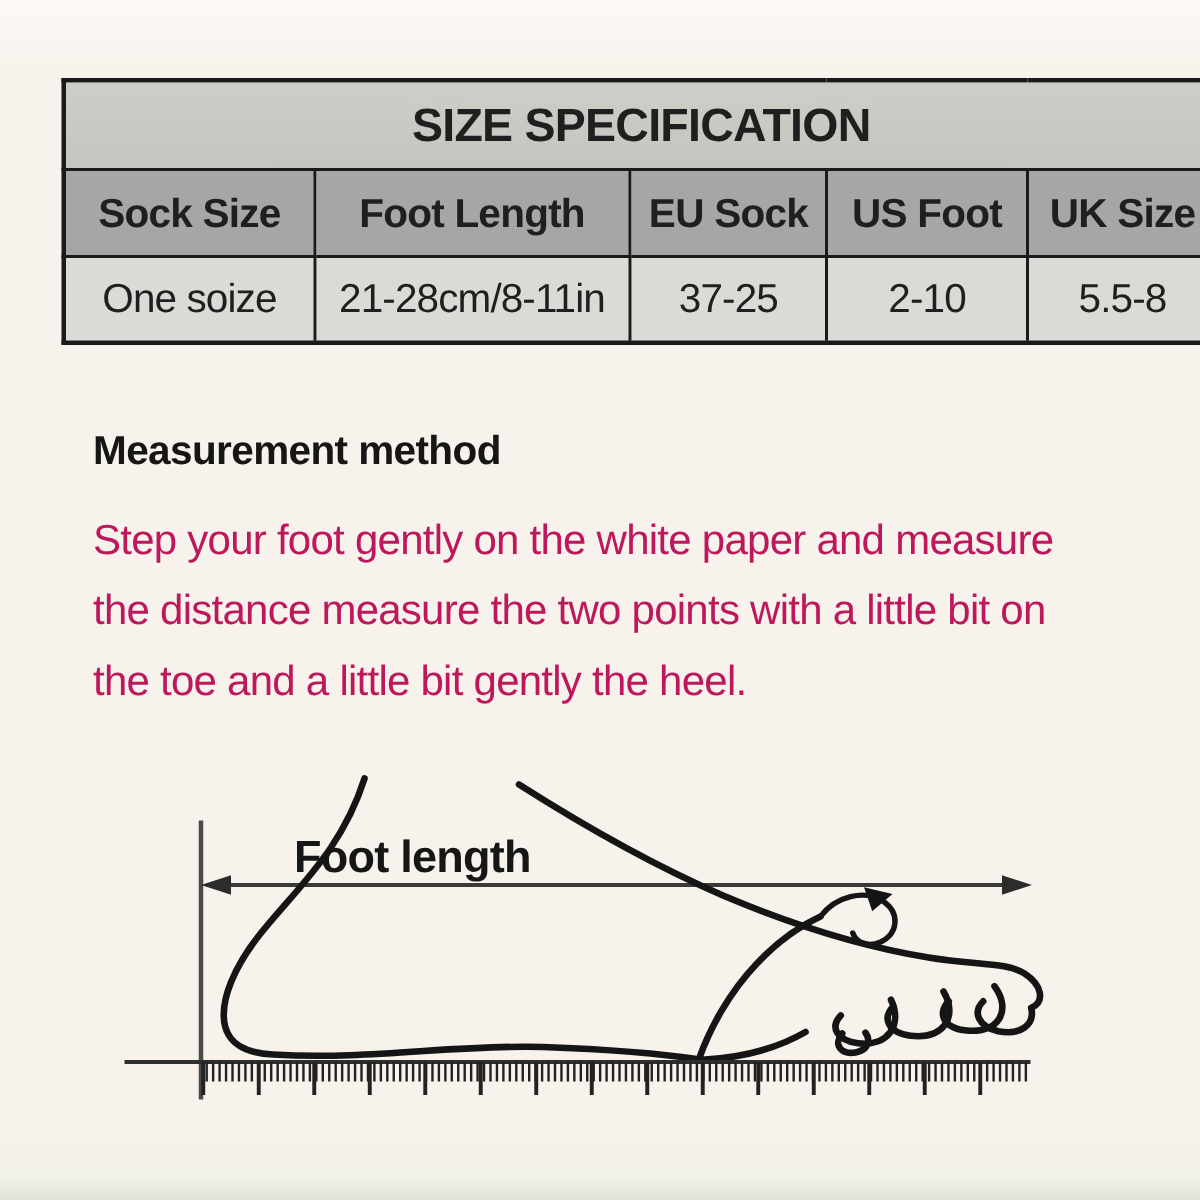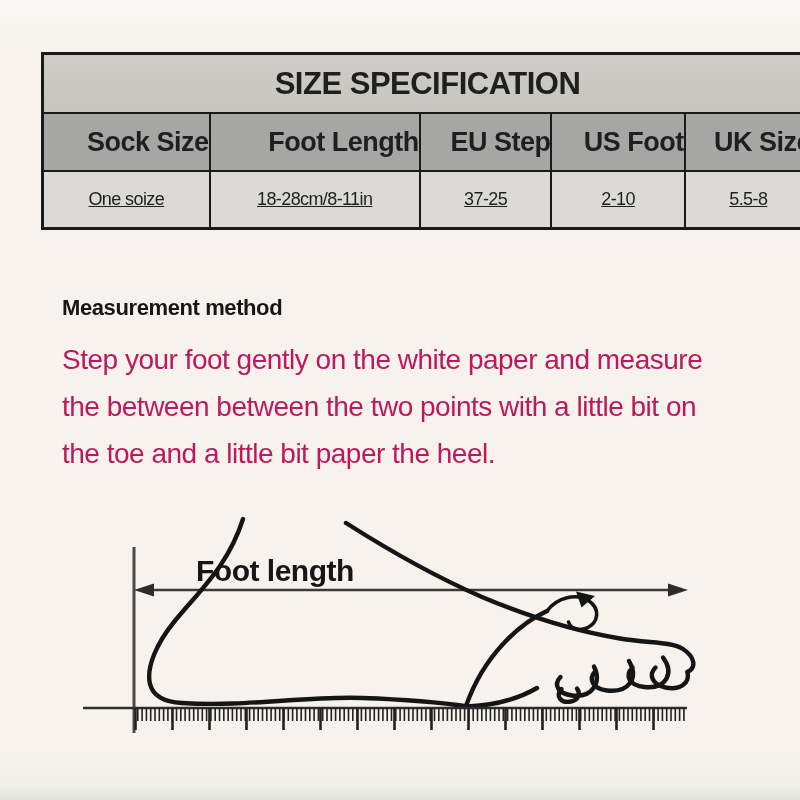--- a/index.html
+++ b/index.html
@@ -20,31 +20,31 @@
   table.size-table th,table.size-table td{
     border:2px solid #1a1a1a;text-align:center;vertical-align:middle;
     padding:0;color:#1f1f1f;overflow:hidden;white-space:nowrap;
   }
   th.title-cell{
     height:57px;background:linear-gradient(180deg,#cfcdc8,#c6c4be);
     font-size:31px;font-weight:600;letter-spacing:-0.5px;
   }
   tr.head-row th{
     height:56px;background:#a6a6a4;
-    font-size:27px;font-weight:600;letter-spacing:-0.5px;text-align:right;
+    font-size:27px;font-weight:600;letter-spacing:-0.5px;
   }
   tr.data-row td{
     height:55px;background:#dbdad6;
-    font-size:18px;font-weight:400;letter-spacing:-0.6px;text-decoration:underline;
+    font-size:27px;font-weight:400;letter-spacing:-0.6px;
   }
 
   
   .mm-heading{
-    position:absolute;left:62px;top:295px;margin:0;
-    font-size:22px;font-weight:700;letter-spacing:-0.4px;color:#161616;
+    position:absolute;left:62px;top:285px;margin:0;
+    font-size:27px;font-weight:700;letter-spacing:-0.4px;color:#161616;
   }
   .mm-body{
     position:absolute;left:62px;top:336px;width:700px;
     font-size:28px;line-height:47px;letter-spacing:-0.5px;color:#be185d;
   }
   .mm-body .line{white-space:nowrap;}
 
   
   svg.diagram{position:absolute;left:0;top:490px;width:800px;height:300px;}
   .bottom-strip{position:absolute;left:0;bottom:0;width:800px;height:14px;
@@ -63,41 +63,41 @@
         <col style="width:17.3%">
         <col style="width:16.6%">
     </colgroup>
     <thead>
       <tr>
         <th colspan="5" class="title-cell">SIZE SPECIFICATION</th>
       </tr>
       <tr class="head-row">
         <th>Sock Size</th>
         <th>Foot Length</th>
-        <th>EU Step</th>
+        <th>EU Sock</th>
         <th>US Foot</th>
         <th>UK Size</th>
       </tr>
     </thead>
     <tbody>
       <tr class="data-row">
         <td>One soize</td>
-        <td>18-28cm/8-11in</td>
+        <td>21-28cm/8-11in</td>
         <td>37-25</td>
         <td>2-10</td>
         <td>5.5-8</td>
       </tr>
     </tbody>
   </table>
 
   <h2 class="mm-heading">Measurement method</h2>
   <div class="mm-body">
     <div class="line">Step your foot gently on the white paper and measure</div>
-    <div class="line">the between between the two points with a little bit on</div>
-    <div class="line">the toe and a little bit paper the heel.</div>
+    <div class="line">the distance measure the two points with a little bit on</div>
+    <div class="line">the toe and a little bit gently the heel.</div>
   </div>
 
   <svg class="diagram" viewBox="0 0 800 300" aria-hidden="true">
 
     <line x1="134" y1="57" x2="134" y2="243" stroke="#4a4a4a" stroke-width="3"></line>
 
     <line x1="141" y1="100" x2="680" y2="100" stroke="#3a3a3a" stroke-width="2.7"></line>
     <polygon points="134,100 154,93.5 154,106.5" fill="#2c2c2c"></polygon>
     <polygon points="688,100 668,93.5 668,106.5" fill="#2c2c2c"></polygon>
     <text x="196" y="91" font-size="30" font-weight="600" letter-spacing="-0.5" fill="#161616">Foot length</text>

